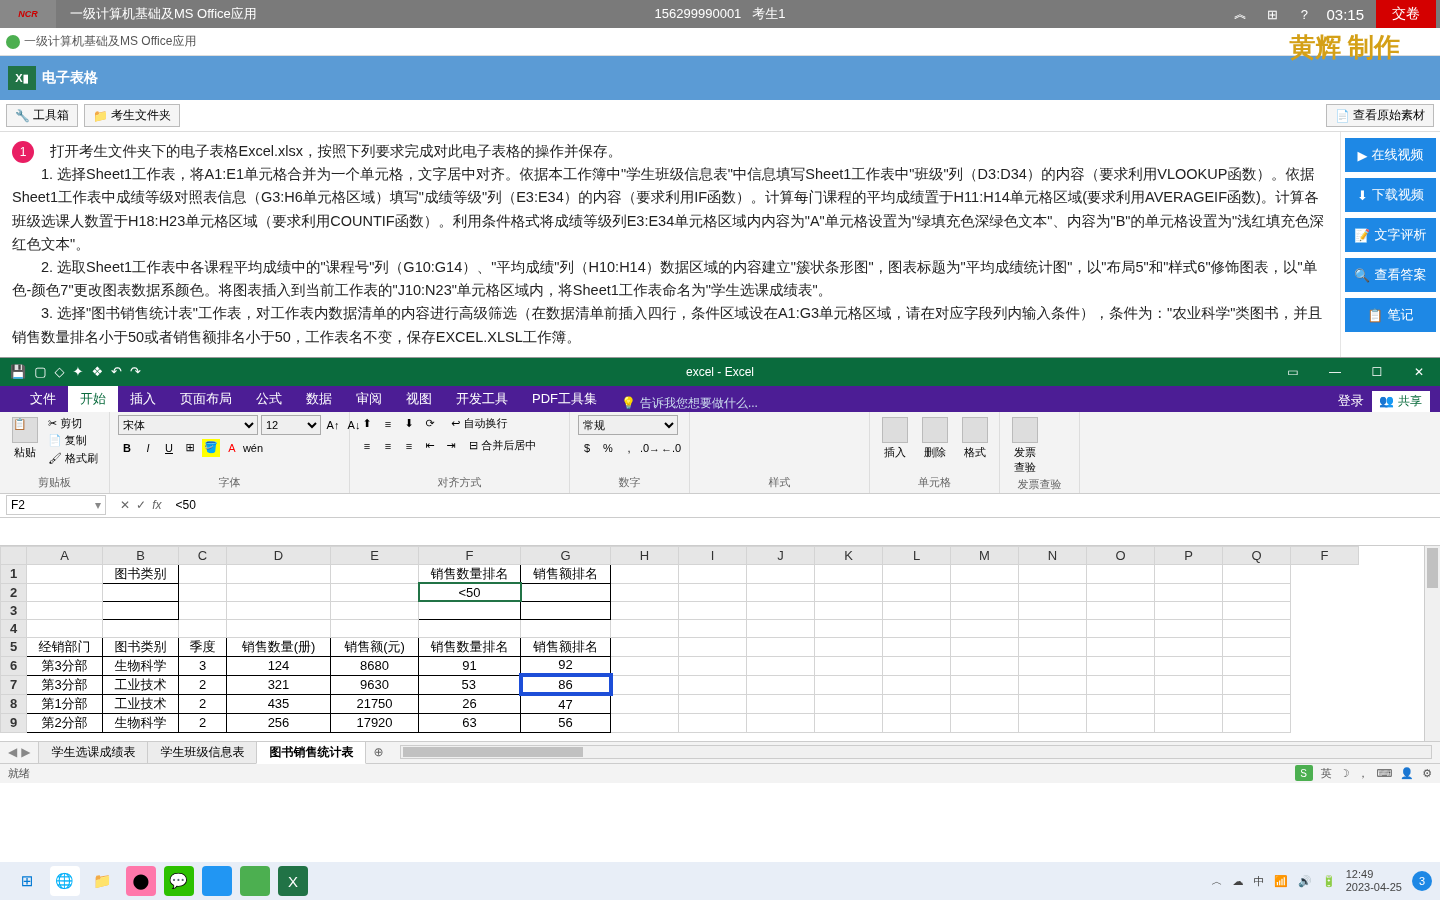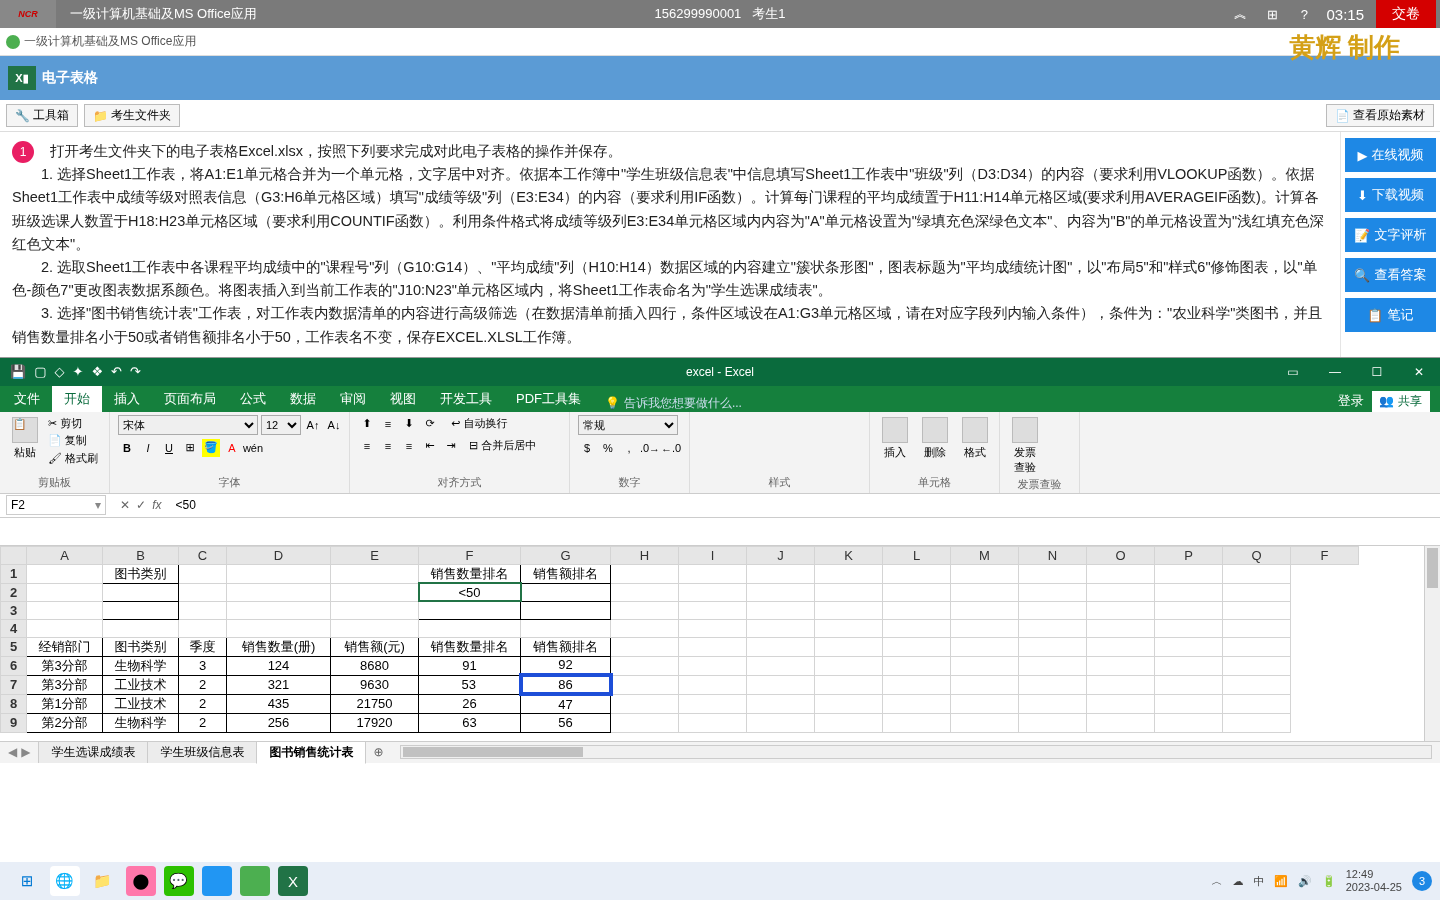--- a/index.html
+++ b/index.html
@@ -42,21 +42,21 @@
 .excel-win { position: relative; border-top: 1px solid #999; }
 .excel-titlebar { height: 28px; background: #0a6b3d; color: #fff; display: flex; align-items: center; font-size: 12px; }
 .qat { display: flex; gap: 8px; padding: 0 10px; align-items:center; }
 .qat span { font-size: 13px; }
 .excel-file-title { position: absolute; left: 50%; transform: translateX(-50%); }
 .win-ctrl { margin-left: auto; display: flex; }
 .win-ctrl div { width: 42px; height: 28px; display: flex; align-items: center; justify-content: center; }
 .win-ctrl .close { background: transparent; }
 
 
-.ribbon-tabs { height: 26px; background: #15803d; display: flex; align-items: flex-end; padding-left: 2px; font-size: 13px; }
+.ribbon-tabs { height: 26px; background: #4c1d95; display: flex; align-items: flex-end; padding-left: 18px; font-size: 13px; }
 .rtab { padding: 4px 12px; color: #fff; cursor: pointer; }
 .rtab.active { background: #fff; color: #0a6b3d; }
 .tell-me { margin-left: 12px; color: #cde; font-size: 12px; display:flex; align-items:center; gap:4px;}
 .ribbon-right { margin-left: auto; display: flex; align-items: center; gap: 8px; padding-right: 10px; color: #fff; }
 .share-btn { background: #fff; color: #0a6b3d; padding: 2px 8px; font-size: 12px; }
 
 
 .ribbon-body { height: 82px; background: #f3f3f3; border-bottom: 1px solid #ccc; display: flex; font-size: 11px; }
 .rgroup { border-right: 1px solid #ddd; padding: 3px 8px; display: flex; flex-direction: column; justify-content: space-between; }
 .rgroup-label { text-align: center; color: #666; font-size: 11px; margin-top: auto; }
@@ -221,21 +221,21 @@
           <div>📄 <span>复制</span></div>
           <div>🖌 <span>格式刷</span></div>
         </div>
       </div>
       <div class="rgroup-label">剪贴板</div>
     </div>
     <div class="rgroup" style="width:240px">
       <div class="rgroup-content" style="flex-direction:column; gap:4px">
         <div class="mini-row">
           <select class="font-select" style="width:140px"><option>宋体</option></select>
-          <select class="font-select" style="width:40px"><option>12</option></select>
+          <select class="font-select" style="width:60px"><option>12</option></select>
           <span class="mini-btn">A↑</span>
           <span class="mini-btn">A↓</span>
         </div>
         <div class="mini-row">
           <span class="mini-btn">
               <b>B</b>
             </span>
           <span class="mini-btn">
               <i>I</i>
             </span>
@@ -547,20 +547,32 @@
       </div>
     <div class="sheet-tab">学生选课成绩表</div>
     <div class="sheet-tab">学生班级信息表</div>
     <div class="sheet-tab active">图书销售统计表</div>
     <div class="sheet-add">⊕</div>
     <div class="hscroll">
         <div class="hscroll-thumb"></div>
       </div>
   </div>
 
+  <div class="excel-status">
+    <span>就绪</span>
+    <div class="right">
+      <span class="ime-box">S</span>
+      <span>英</span>
+      <span>☽</span>
+      <span>，</span>
+      <span>⌨</span>
+      <span>👤</span>
+      <span>⚙</span>
+    </div>
+  </div>
 </div>
 
 <div class="taskbar">
   <div class="tb-icon" style="color:#0078d4">⊞</div>
   <div class="tb-icon" style="background:#fff">🌐</div>
   <div class="tb-icon">📁</div>
   <div class="tb-icon" style="background:#f7a">⬤</div>
   <div class="tb-icon" style="background:#2dc100;color:#fff">💬</div>
   <div class="tb-icon" style="background:#2196f3"></div>
   <div class="tb-icon" style="background:#4caf50"></div>

